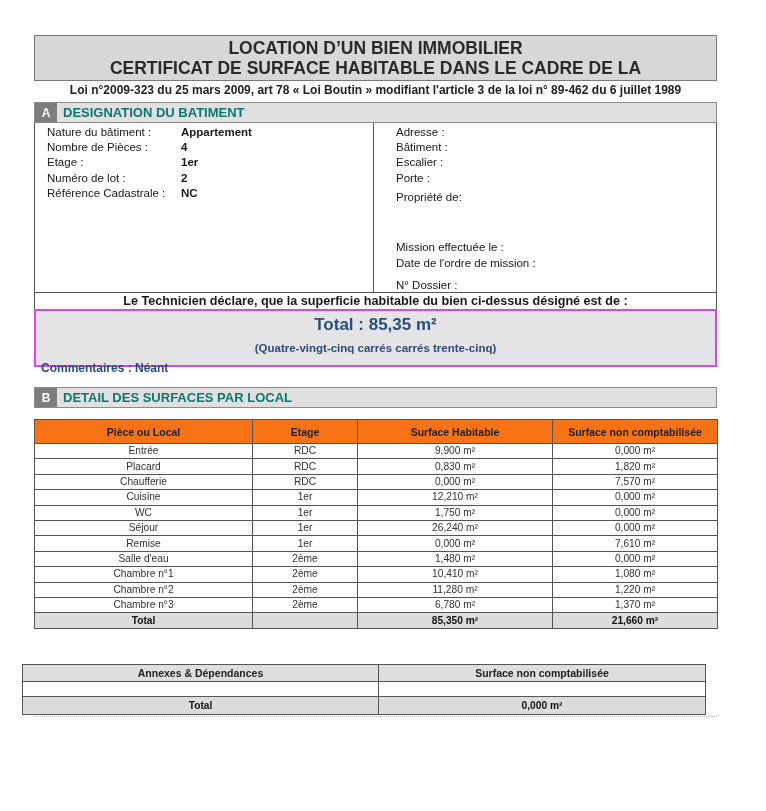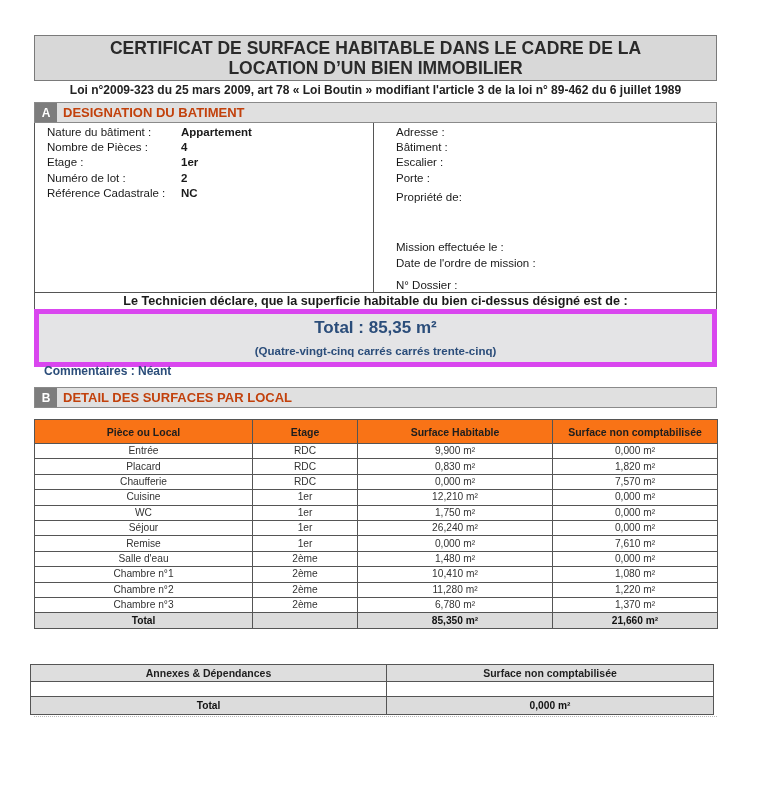--- a/index.html
+++ b/index.html
@@ -10,52 +10,52 @@
                background: #d8d8d8; border: 1px solid #7a7a7a;
                text-align: center; font-weight: bold; font-size: 17.5px;
                line-height: 20px; color: #2a2a2a; padding-top: 2px; }
   .law { left: 34px; top: 82px; width: 683px; text-align: center;
          font-size: 12px; font-weight: bold; line-height: 16px; color: #222; }
   .sec-head { left: 34px; width: 683px; height: 21px; background: #e0e0e0;
               border: 1px solid #8a8a8a; display: flex; align-items: stretch; }
   .sec-letter { width: 22px; background: #7d7d7d; color: #fff; font-weight: bold;
                 font-size: 12px; display: flex; align-items: center; justify-content: center; }
   .sec-title { padding-left: 6px; font-weight: bold; font-size: 13px;
-               display: flex; align-items: center; color: #c2410c; }
+               display: flex; align-items: center; color: #0f766e; }
   .info-box { left: 34px; top: 123px; width: 683px; height: 170px;
               border: 1px solid #555; border-top: none; }
   .info-divider { left: 373px; top: 123px; width: 1px; height: 170px; background: #555; }
   .kv { font-size: 11.5px; line-height: 15.2px; }
   .kv .label { position: absolute; left: 8px; }
   .kv .value { position: absolute; left: 142px; font-weight: bold; }
   .declare { left: 34px; top: 292px; width: 683px; height: 18px;
              border: 1px solid #555; text-align: center; font-weight: bold;
              font-size: 12.6px; line-height: 16px; }
   .total-box { left: 34px; top: 309px; width: 683px; height: 58px;
-               background: #e4e4e6; border: 5px solid #d946ef; text-decoration: underline; }
+               background: #e4e4e6; border: 2px solid #d946ef; text-decoration: underline; }
   .total-main { left: 0; top: 4px; width: 100%; text-align: center;
                 font-weight: bold; font-size: 17px; color: #2b4d7a; }
   .total-words { left: 0; top: 31px; width: 100%; text-align: center;
                  font-weight: bold; font-size: 11.5px; color: #2b4d7a; }
   .comment { left: 5px; top: 50px; font-weight: bold; font-size: 12px; color: #2b4d7a; }
   table.grid { position: absolute; border-collapse: collapse; table-layout: fixed;
                font-size: 10.2px; }
   table.grid td, table.grid th { border: 1px solid #555; text-align: center;
                padding: 0; height: 14.4px; line-height: 14px; color: #333; }
   table.grid th { font-weight: bold; background: #f97316; height: 23px; font-size: 10.5px; color: #1e1e1e; }
   table.grid tr.total td { background: #dcdcdc; font-weight: bold; color: #111; height: 15px; }
   .dots { left: 34px; top: 716px; width: 683px; height: 2px;
           border-top: 1px dotted #b8b8b8; }
 </style>
 </head>
 <body>
 
 <div class="abs title-box">
+  <div>LOCATION D’UN BIEN IMMOBILIER</div>
   <div>CERTIFICAT DE SURFACE HABITABLE DANS LE CADRE DE LA</div>
-  <div>LOCATION D’UN BIEN IMMOBILIER</div>
 </div>
 <div class="abs law">Loi n°2009-323 du 25 mars 2009, art 78 « Loi Boutin » modifiant l'article 3 de la loi n° 89-462 du 6 juillet 1989</div>
 
 <div class="abs sec-head" style="top:102px;">
   <div class="sec-letter">A</div>
   <div class="sec-title">DESIGNATION DU BATIMENT</div>
 </div>
 
 <div class="abs info-box"></div>
 <div class="abs info-divider"></div>
@@ -190,21 +190,21 @@
       </tr>
     <tr class="total">
         <td>Total</td>
         <td></td>
         <td>85,350 m²</td>
         <td>21,660 m²</td>
       </tr>
   </tbody>
 </table>
 
-<table class="grid" style="left:30px; top:664px; width:683px;">
+<table class="grid" style="left:22px; top:664px; width:683px;">
   <colgroup>
       <col style="width:356px">
       <col style="width:327px">
     </colgroup>
   <thead>
     <tr>
       <th style="height:16px; background:#dedede;">Annexes &amp; Dépendances</th>
       <th style="height:16px; background:#dedede;">Surface non comptabilisée</th>
     </tr>
   </thead>

